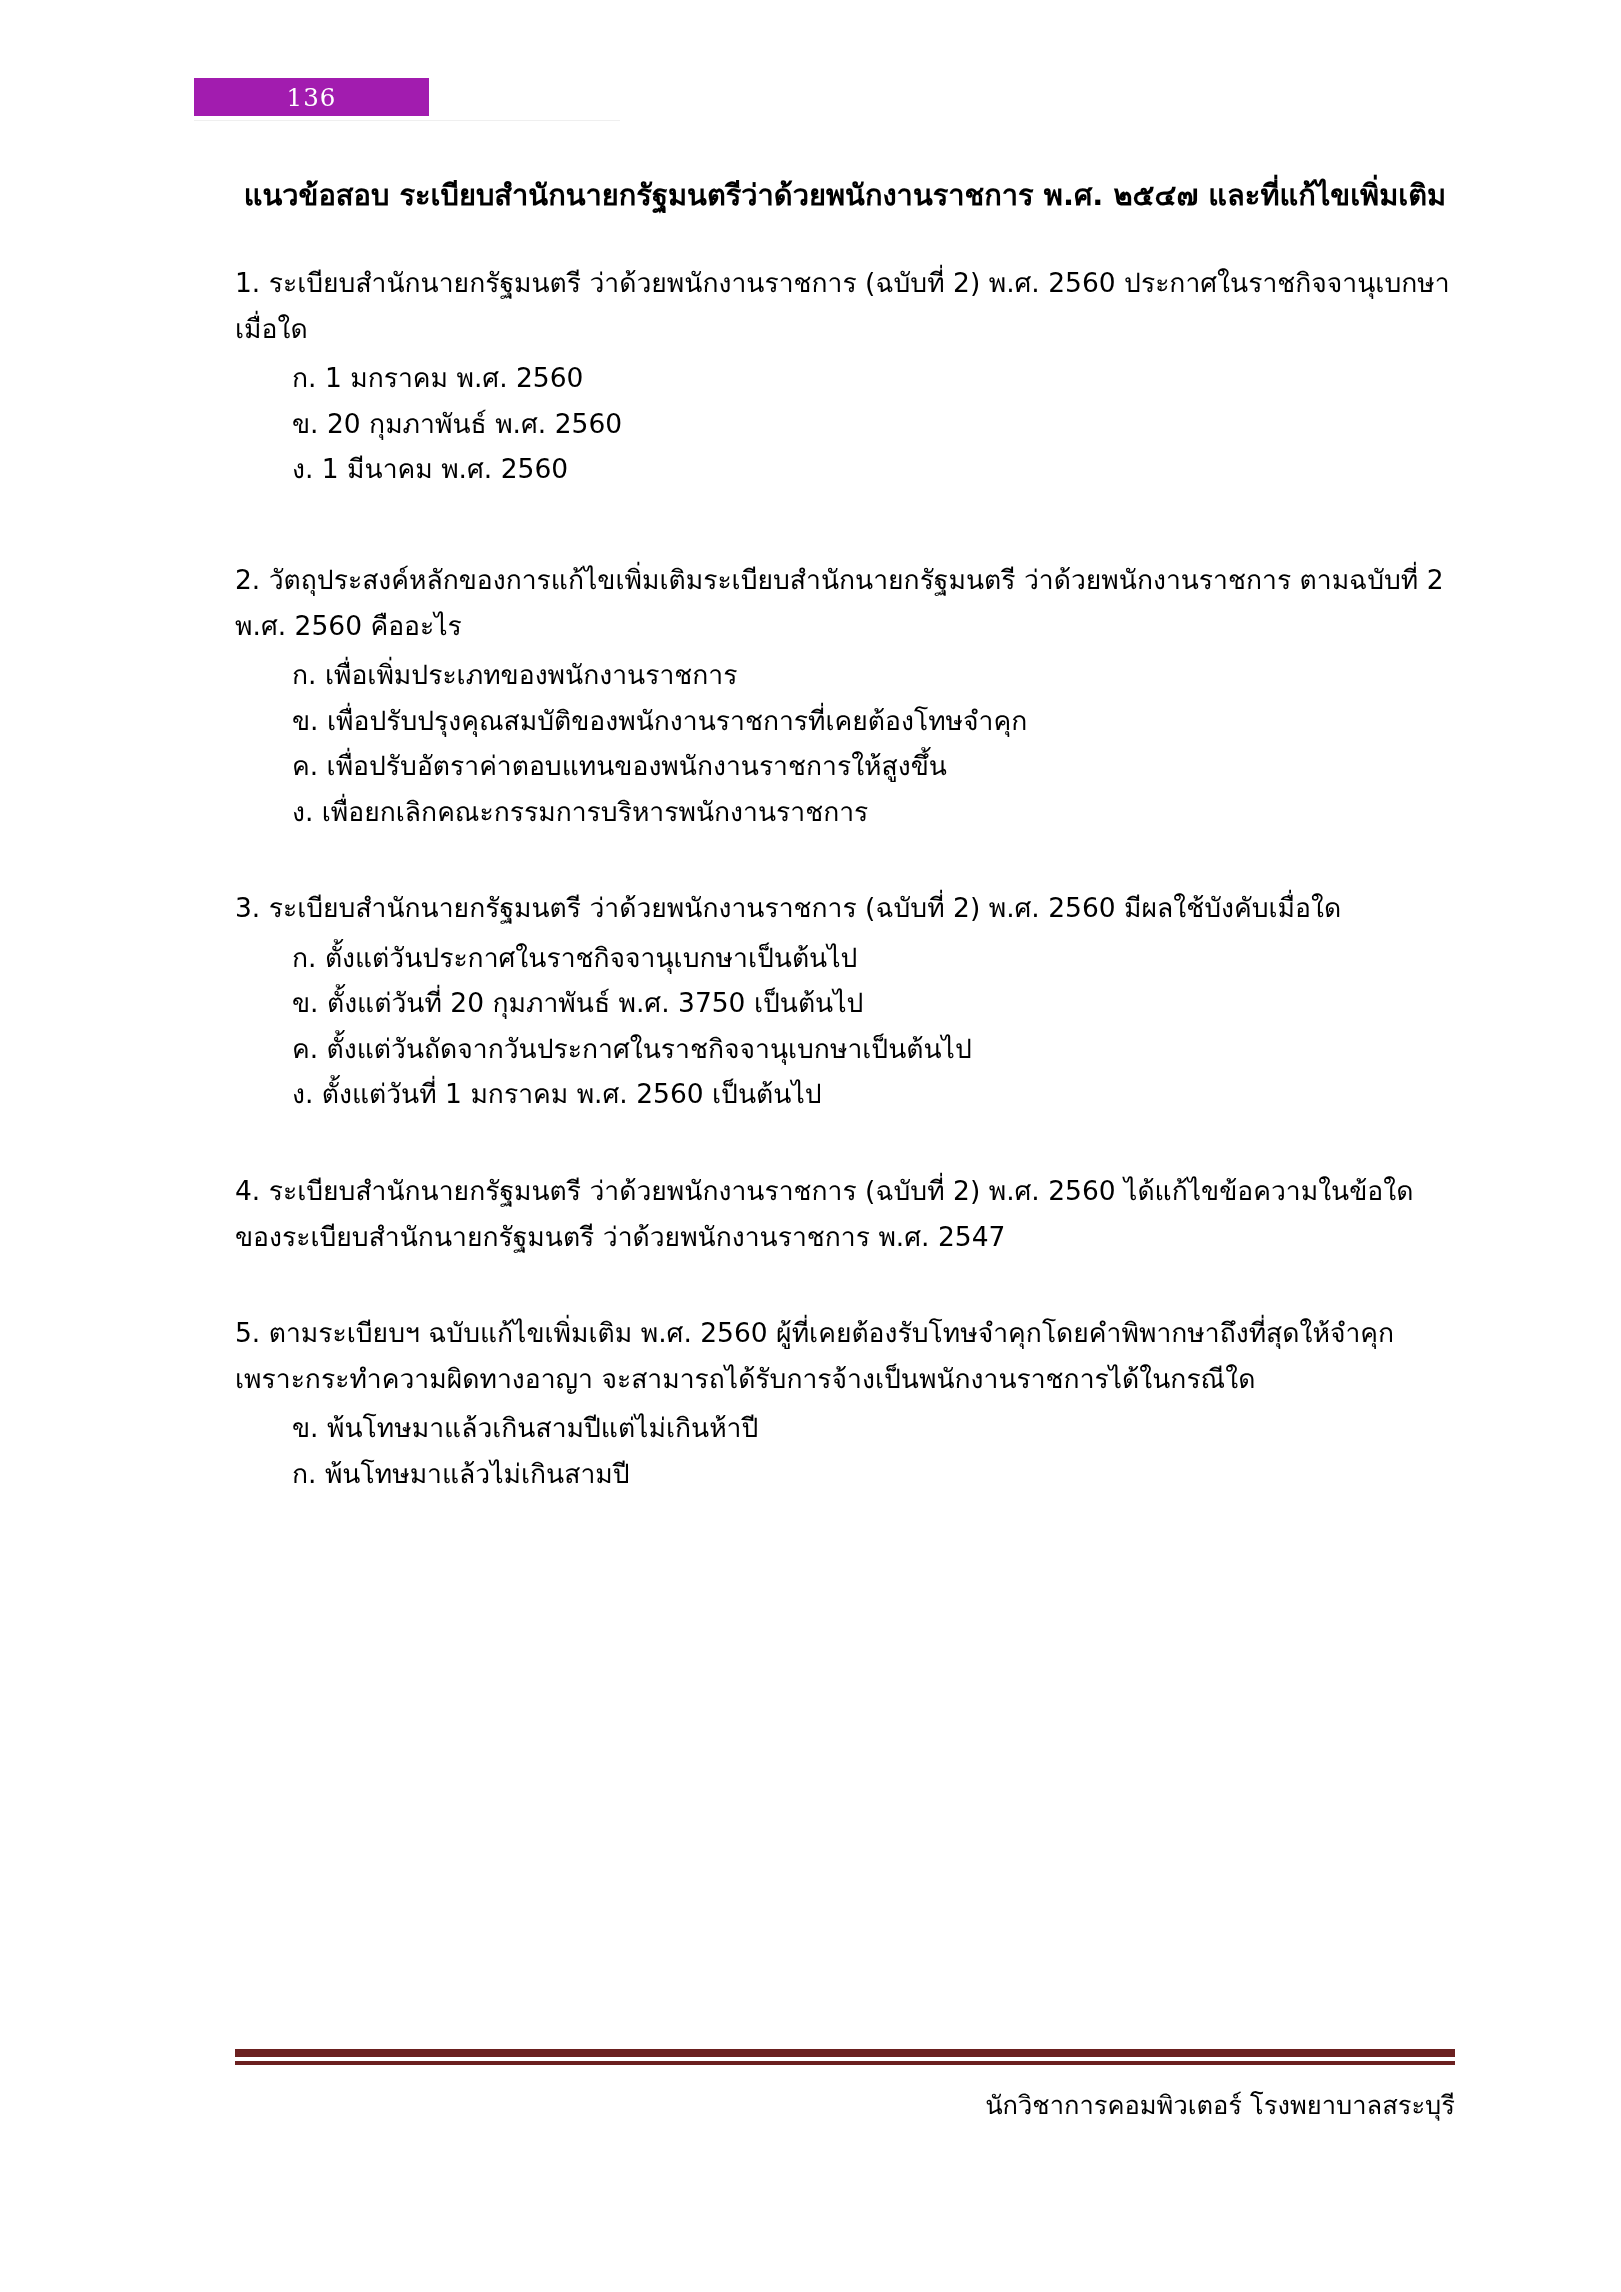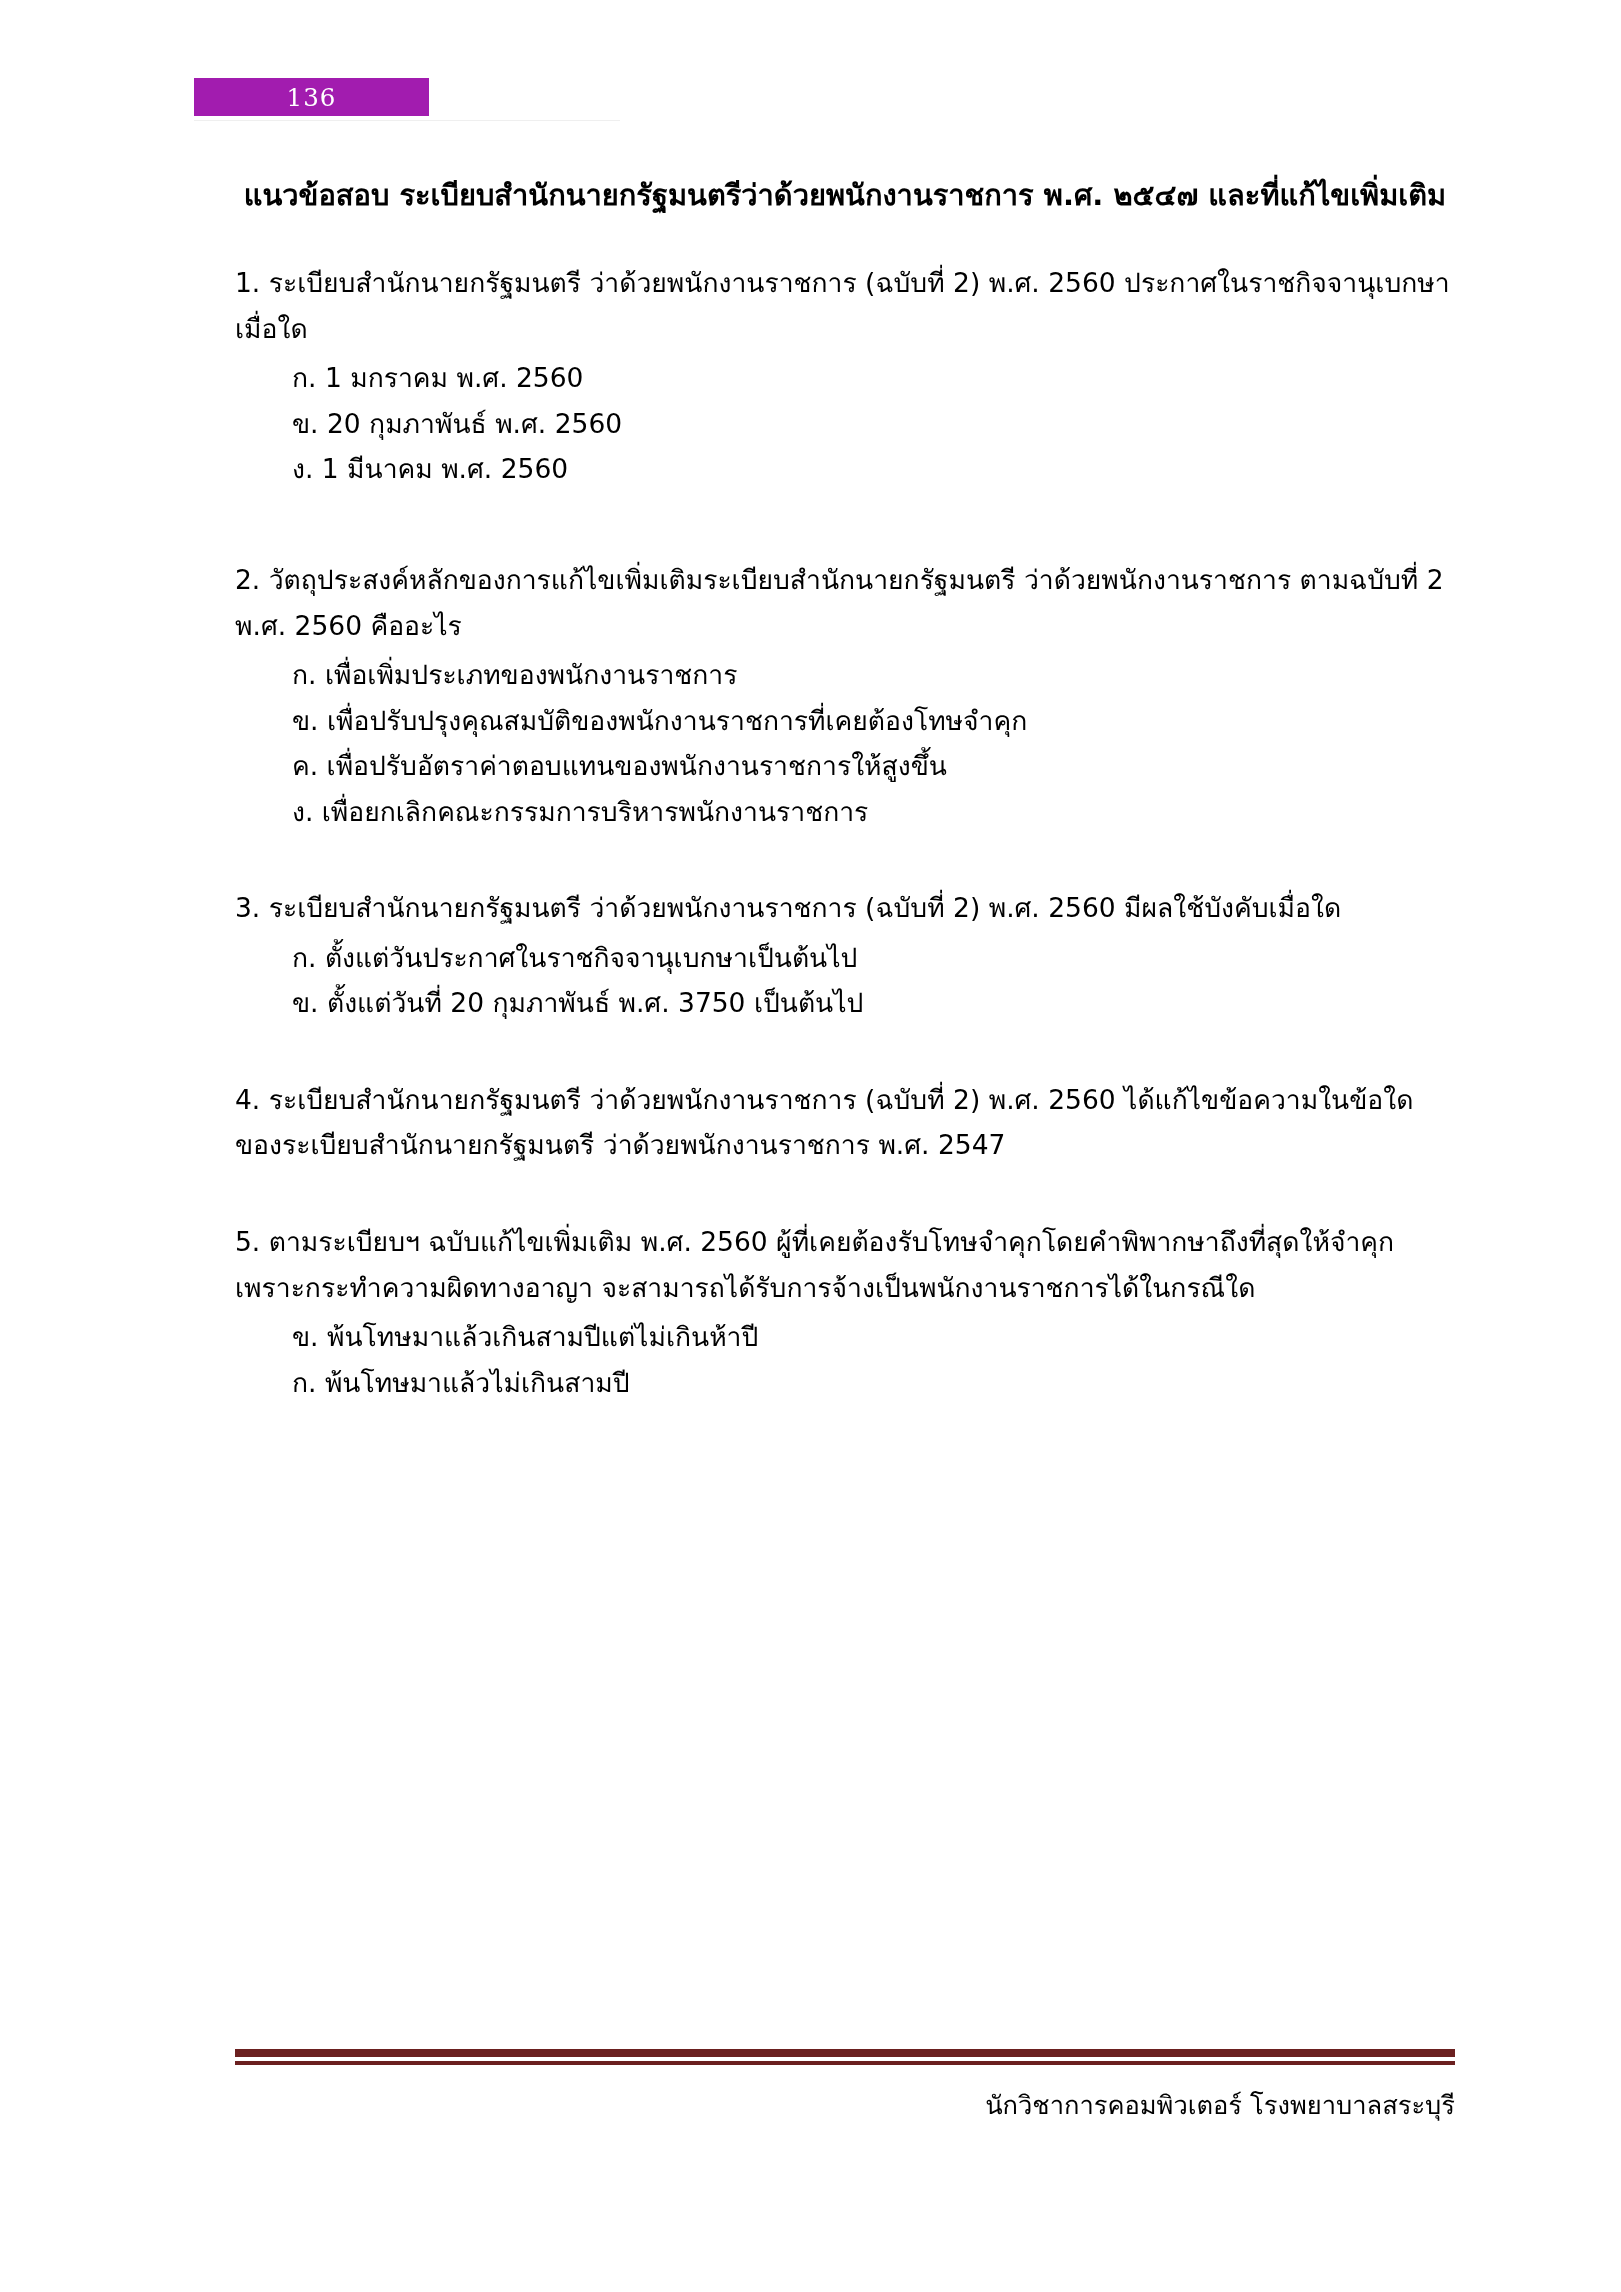--- a/index.html
+++ b/index.html
@@ -152,20 +152,22 @@
         <li class="choice-item">ค. เพื่อปรับอัตราค่าตอบแทนของพนักงานราชการให้สูงขึ้น</li>
         <li class="choice-item">ง. เพื่อยกเลิกคณะกรรมการบริหารพนักงานราชการ</li>
       </ul>
     </div>
 
     <div class="question-block q-gap-md">
       <p class="question-text">3. ระเบียบสำนักนายกรัฐมนตรี ว่าด้วยพนักงานราชการ (ฉบับที่ 2) พ.ศ. 2560 มีผลใช้บังคับเมื่อใด</p>
       <ul class="choice-list">
         <li class="choice-item">ก. ตั้งแต่วันประกาศในราชกิจจานุเบกษาเป็นต้นไป</li>
         <li class="choice-item">ข. ตั้งแต่วันที่ 20 กุมภาพันธ์ พ.ศ. 3750 เป็นต้นไป</li>
+        <li class="choice-item">ค. ตั้งแต่วันถัดจากวันประกาศในราชกิจจานุเบกษาเป็นต้นไป</li>
+        <li class="choice-item">ง. ตั้งแต่วันที่ 1 มกราคม พ.ศ. 2560 เป็นต้นไป</li>
       </ul>
     </div>
 
     <div class="question-block q-gap-md">
       <p class="question-text">4. ระเบียบสำนักนายกรัฐมนตรี ว่าด้วยพนักงานราชการ (ฉบับที่ 2) พ.ศ. 2560 ได้แก้ไขข้อความในข้อใดของระเบียบสำนักนายกรัฐมนตรี ว่าด้วยพนักงานราชการ พ.ศ. 2547</p>
     </div>
 
     <div class="question-block">
       <p class="question-text">5. ตามระเบียบฯ ฉบับแก้ไขเพิ่มเติม พ.ศ. 2560 ผู้ที่เคยต้องรับโทษจำคุกโดยคำพิพากษาถึงที่สุดให้จำคุกเพราะกระทำความผิดทางอาญา จะสามารถได้รับการจ้างเป็นพนักงานราชการได้ในกรณีใด</p>
       <ul class="choice-list">

